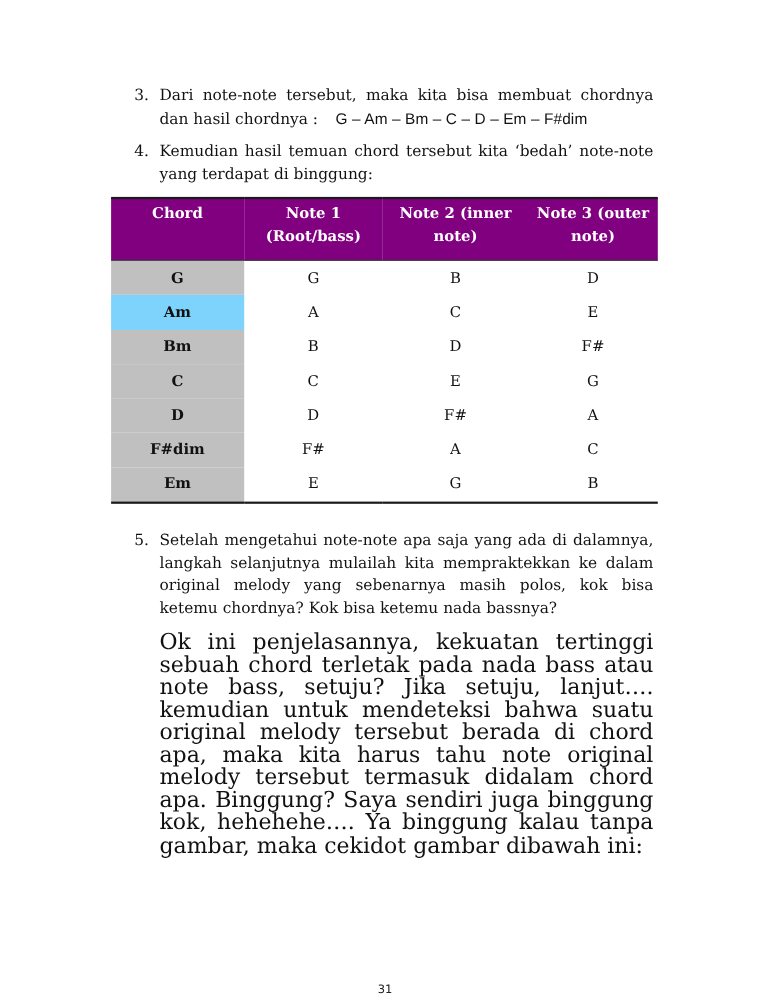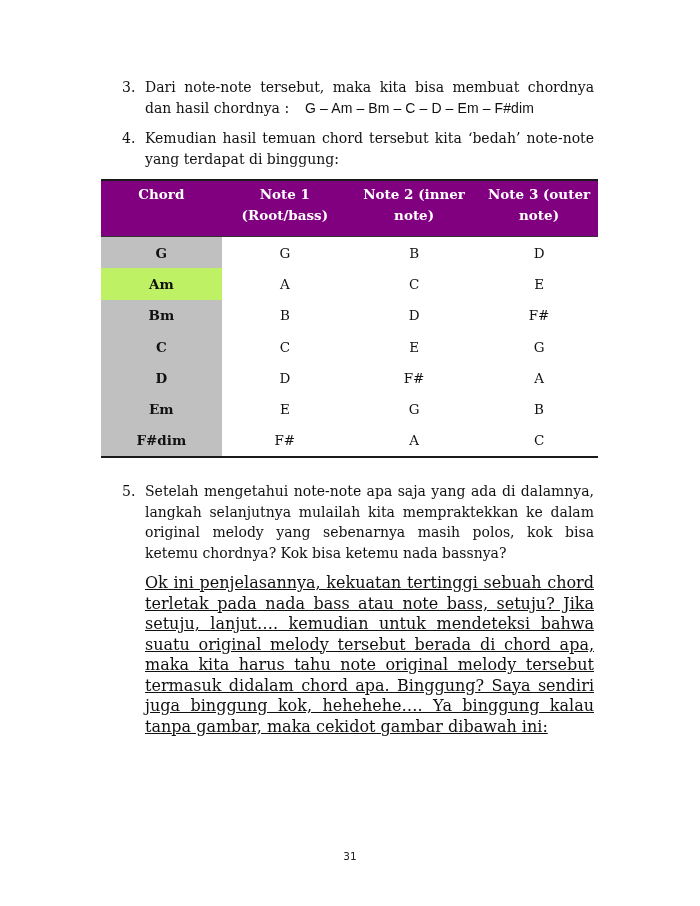--- a/index.html
+++ b/index.html
@@ -48,25 +48,24 @@
       letter-spacing: 0.1px;
     }
     #item3 { top: 77px; }
     #item4 { top: 128px; }
     #item5 { top: 481px; }
     .para2 {
       position: absolute;
       left: 145px;
       top: 573px;
       width: 449px;
-      font-size: 16px;
+      font-size: 20px;
       line-height: 20.5px;
       text-align: justify;
       margin: 0;
-      text-decoration: underline;
     }
 
     
     .chord-table {
       position: absolute;
       left: 101px;
       top: 179px;
       width: 497px;
       border-collapse: collapse;
       font-size: 13.5px;
@@ -106,21 +105,21 @@
       border-bottom: 2.5px solid #1a1a1a;
     }
     .chord-table tbody tr:first-child td {
       border-top: 1px solid #333;
     }
 
     .page-number {
       position: absolute;
       left: 0;
       width: 700px;
-      top: 850px;
+      top: 894px;
       text-align: center;
       font-family: "DejaVu Sans", "Liberation Sans", sans-serif;
       font-size: 10.5px;
       color: #222;
     }
   </style>
 </head>
 <body>
 
 <div class="page">
@@ -151,21 +150,21 @@
       </tr>
     </thead>
     <tbody>
       <tr>
         <td class="chord-cell" style="background: rgb(192, 192, 192);">G</td>
         <td>G</td>
         <td>B</td>
         <td>D</td>
       </tr>
       <tr>
-        <td class="chord-cell" style="background: #bef264;">Am</td>
+        <td class="chord-cell" style="background: #7dd3fc;">Am</td>
         <td>A</td>
         <td>C</td>
         <td>E</td>
       </tr>
       <tr>
         <td class="chord-cell" style="background: rgb(192, 192, 192);">Bm</td>
         <td>B</td>
         <td>D</td>
         <td>F#</td>
       </tr>
@@ -175,30 +174,30 @@
         <td>E</td>
         <td>G</td>
       </tr>
       <tr>
         <td class="chord-cell" style="background: rgb(192, 192, 192);">D</td>
         <td>D</td>
         <td>F#</td>
         <td>A</td>
       </tr>
       <tr>
+        <td class="chord-cell" style="background: rgb(192, 192, 192);">F#dim</td>
+        <td>F#</td>
+        <td>A</td>
+        <td>C</td>
+      </tr>
+      <tr>
         <td class="chord-cell" style="background: rgb(192, 192, 192);">Em</td>
         <td>E</td>
         <td>G</td>
         <td>B</td>
-      </tr>
-      <tr>
-        <td class="chord-cell" style="background: rgb(192, 192, 192);">F#dim</td>
-        <td>F#</td>
-        <td>A</td>
-        <td>C</td>
       </tr>
     </tbody>
   </table>
 
   <div class="item" id="item5">
     <span class="num">5.</span>
     <div class="body">
       <p>Setelah mengetahui note-note apa saja yang ada di dalamnya, langkah selanjutnya mulailah kita mempraktekkan ke dalam original melody yang sebenarnya masih polos, kok bisa ketemu chordnya? Kok bisa ketemu nada bassnya?</p>
     </div>
   </div>

